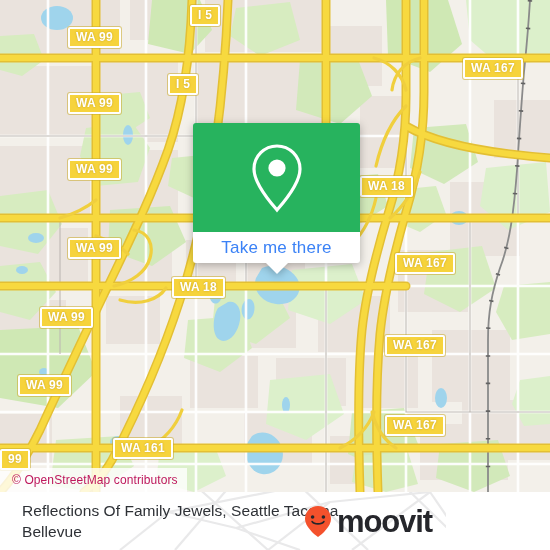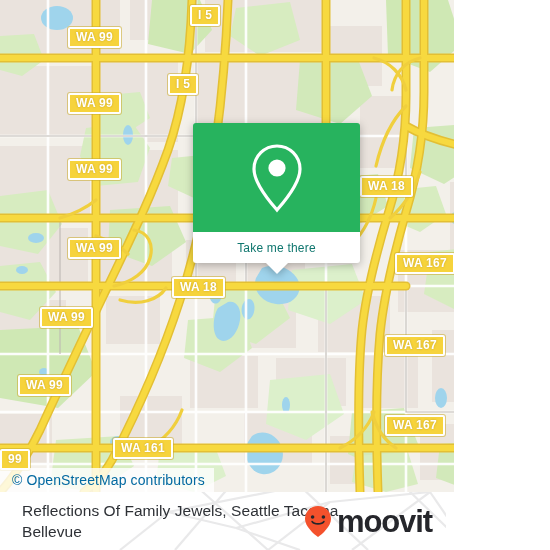--- a/index.html
+++ b/index.html
@@ -13,38 +13,38 @@
     position: relative;
     width: 550px;
     height: 550px;
     overflow: hidden;
   }
 
   
   #map {
     position: absolute;
     left: 0; top: 0;
-    width: 454px; height: 492px;
+    width: 550px; height: 492px;
     background: #f2efe9;
     overflow: hidden;
   }
   #map svg { display: block; }
 
   
   #attribution {
     position: absolute;
     left: 0;
     top: 468px;
     height: 24px;
     display: flex;
     align-items: center;
     padding: 0 9px 0 12px;
     background: rgba(255,255,255,0.80);
-    font-size: 14px;
-    color: #0369a1;
+    font-size: 12px;
+    color: #be185d;
     letter-spacing: 0.1px;
     z-index: 40;
   }
 
   
   #popup {
     position: absolute;
     left: 193px;
     top: 123px;
     width: 167px;
@@ -62,22 +62,22 @@
   #popup-foot {
     height: 31px;
     background: #ffffff;
     border-radius: 0 0 3px 3px;
     display: flex;
     align-items: center;
     justify-content: center;
     cursor: pointer;
   }
   #popup-foot span {
-    font-size: 12px;
-    color: #0f766e;
+    font-size: 17px;
+    color: #3b82f6;
     letter-spacing: 0.2px;
   }
   #popup-tail {
     position: absolute;
     left: 50%;
     margin-left: -11px;
     top: 140px;
     width: 0; height: 0;
     border-left: 11px solid transparent;
     border-right: 11px solid transparent;

